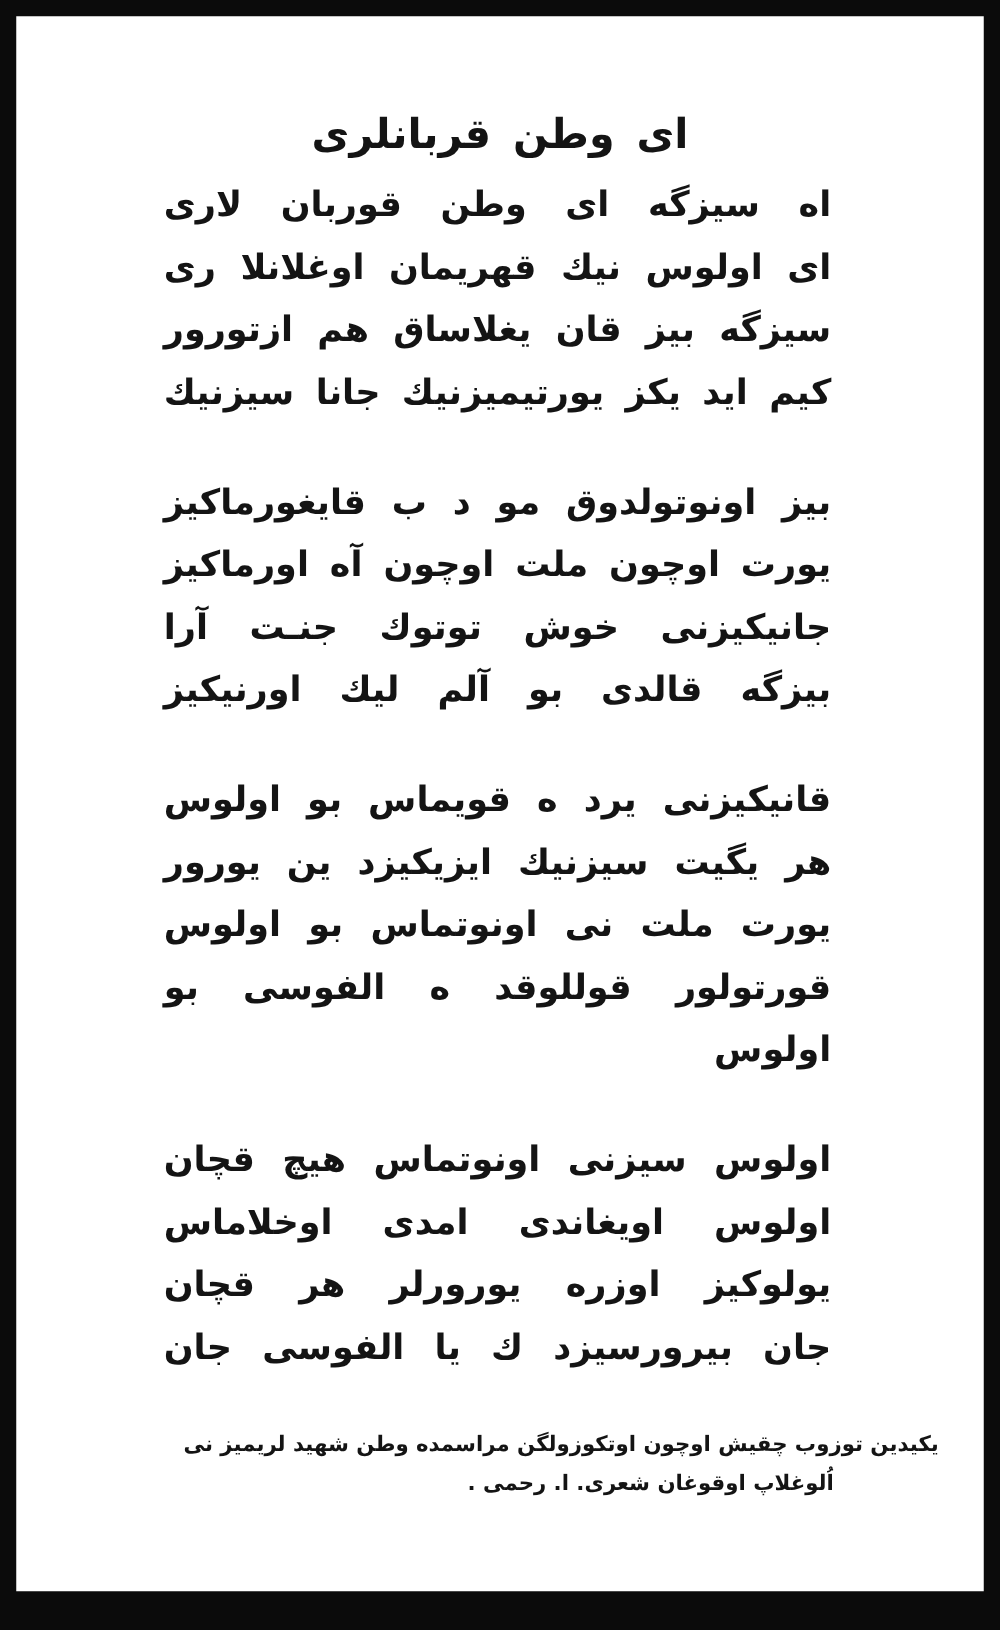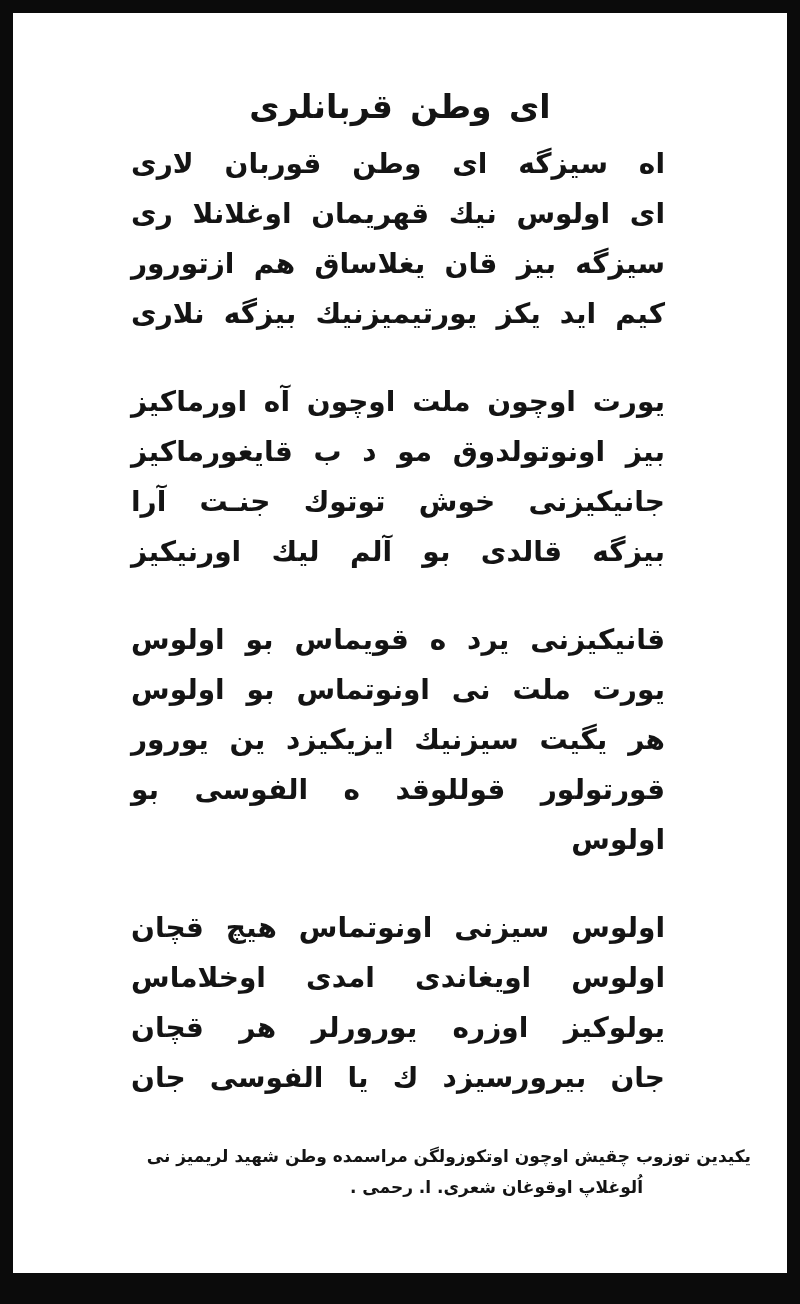--- a/index.html
+++ b/index.html
@@ -64,51 +64,51 @@
     padding-left: 20px;
     font-size: 17px;
     font-weight: bold;
     line-height: 31px;
     text-align: right;
   }
   .footer-line {
     white-space: nowrap;
   }
   .footer-line.indented {
-    margin-right: 108px;
+    margin-right: 84px;
   }
 </style>
 </head>
 <body>
 
 <div class="scan-frame">
   <div class="scan-page">
 
     <div class="poem-title">ای وطن قربانلری</div>
 
     <div class="poem">
 
       <div class="stanza">
         <div class="poem-line">اه سیزگه ای وطن قوربان لاری</div>
         <div class="poem-line">ای اولوس نیك قهریمان اوغلانلا ری</div>
         <div class="poem-line">سیزگه بیز قان یغلاساق هم ازتورور</div>
-        <div class="poem-line">کیم اید یکز یورتیمیزنیك بیزگه نلاری</div>
+        <div class="poem-line">کیم اید یکز یورتیمیزنیك جانا سیزنیك</div>
       </div>
 
       <div class="stanza">
+        <div class="poem-line">بیز اونوتولدوق مو د ب قایغورماکیز</div>
         <div class="poem-line">یورت اوچون ملت اوچون آه اورماکیز</div>
-        <div class="poem-line">بیز اونوتولدوق مو د ب قایغورماکیز</div>
         <div class="poem-line">جانیکیزنی خوش توتوك جنـت آرا</div>
         <div class="poem-line">بیزگه قالدی بو آلم لیك اورنیکیز</div>
       </div>
 
       <div class="stanza">
         <div class="poem-line">قانیکیزنی یرد ه قویماس بو اولوس</div>
+        <div class="poem-line">هر یگیت سیزنیك ایزیکیزد ین یورور</div>
         <div class="poem-line">یورت ملت نی اونوتماس بو اولوس</div>
-        <div class="poem-line">هر یگیت سیزنیك ایزیکیزد ین یورور</div>
         <div class="poem-line">قورتولور قوللوقد ه الفوسی بو اولوس</div>
       </div>
 
       <div class="stanza">
         <div class="poem-line">اولوس سیزنی اونوتماس هیچ قچان</div>
         <div class="poem-line">اولوس اویغاندی امدی اوخلاماس</div>
         <div class="poem-line">یولوکیز اوزره یورورلر هر قچان</div>
         <div class="poem-line">جان بیرورسیزد ك یا الفوسی جان</div>
       </div>
 

